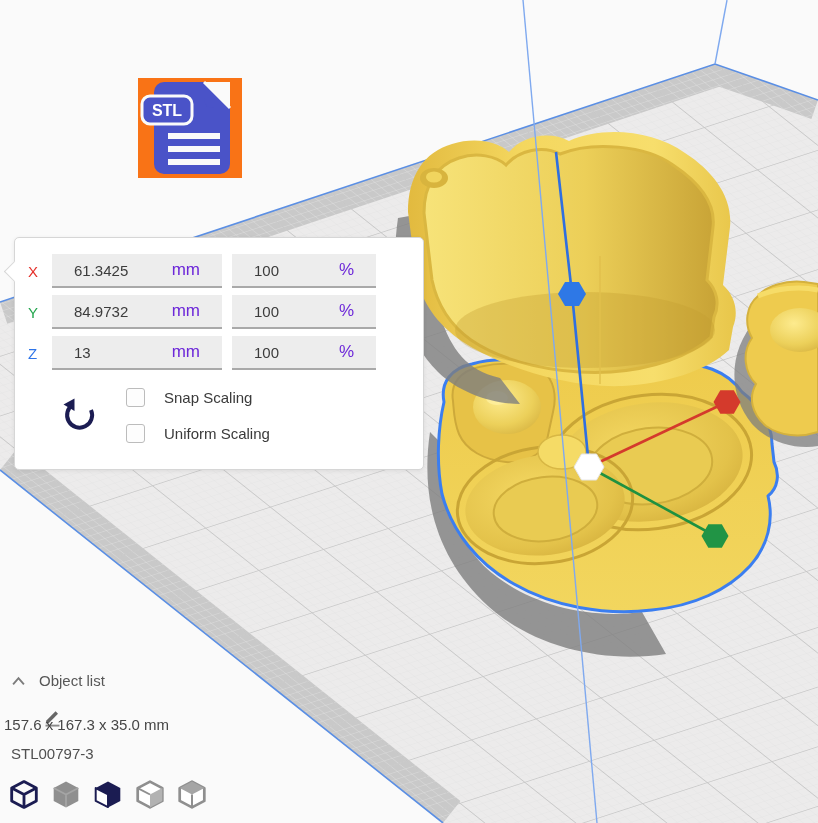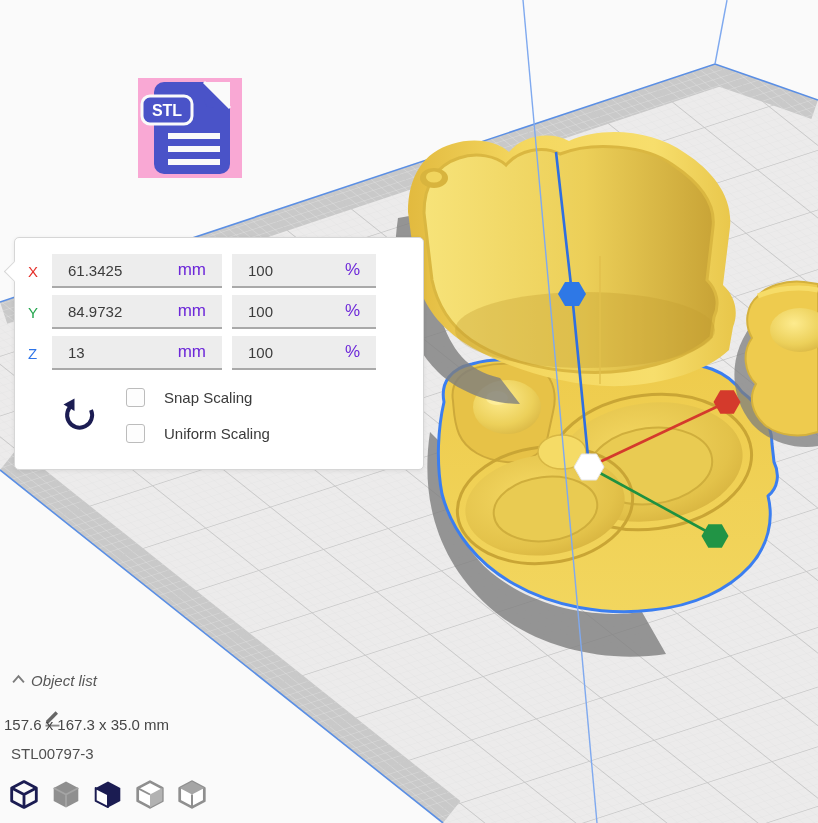--- a/index.html
+++ b/index.html
@@ -5,47 +5,47 @@
   html,body{margin:0;padding:0;}
   body{
     width:818px;height:823px;position:relative;overflow:hidden;
     background:#fafafa;
     font-family:"Liberation Sans",sans-serif;
   }
   svg text{font-family:"Liberation Sans",sans-serif;}
   #scene{position:absolute;left:0;top:0;}
 
   
-  .stl-tile{position:absolute;left:138px;top:78px;width:104px;height:100px;background:#f9a8d4;}
+  .stl-tile{position:absolute;left:138px;top:78px;width:104px;height:100px;background:#f97316;}
 
   
   .scale-panel{position:absolute;left:14px;top:237px;width:408px;height:231px;background:#ffffff;
     border:1px solid #d6d6d6;border-radius:5px;box-shadow:0 1px 4px rgba(0,0,0,0.07);z-index:5;}
   .panel-arrow{position:absolute;left:-8px;top:26px;width:14px;height:14px;background:#ffffff;
     border-left:1px solid #d6d6d6;border-bottom:1px solid #d6d6d6;transform:rotate(45deg);}
   .srow{position:absolute;left:10px;display:flex;align-items:center;height:36px;width:388px;}
   .srow.r0{top:15px}.srow.r1{top:56px}.srow.r2{top:97px}
   .axis{width:24px;font-size:15px;padding-left:3px}
   .axis.ax{color:#e5312b}.axis.ay{color:#24a64e}.axis.az{color:#2d74e9}
   .field{display:flex;align-items:center;background:#ededed;border-bottom:2px solid #a9a9a9;height:34px;
-    padding:0 16px;box-sizing:border-box;}
+    padding:0 22px;box-sizing:border-box;}
   .field.mm{width:170px}
   .field.pct{width:144px;margin-left:10px}
   .field input{border:none;background:transparent;outline:none;font-size:15px;
     font-family:"Liberation Sans",sans-serif;color:#3c3c3c;width:100%;padding:0;}
   .unit{color:#6d28d9;font-size:17px;margin-left:16px;white-space:nowrap;}
   .reset-btn{position:absolute;left:44px;top:158px;width:40px;height:42px;border:none;background:none;padding:0;cursor:pointer;}
   .check{position:absolute;left:111px;display:flex;align-items:center;gap:19px;font-size:15px;color:#3a3a3a;}
   .check.c0{top:150px}.check.c1{top:186px}
   .check input{appearance:none;-webkit-appearance:none;width:19px;height:19px;border:1.5px solid #bcbcbc;
     border-radius:3px;background:#fdfdfd;margin:0;}
 
   
-  .obj-header{position:absolute;left:10px;top:672px;display:flex;gap:4px;
-    color:#575757;font-size:15px;z-index:4;cursor:pointer;font-style:italic;}
+  .obj-header{position:absolute;left:10px;top:672px;display:flex;align-items:center;gap:12px;
+    color:#575757;font-size:15px;z-index:4;cursor:pointer;}
   .obj-item{position:absolute;left:11px;top:706px;display:flex;align-items:center;gap:18px;
     color:#4f4f4f;font-size:15px;z-index:4;flex-direction:column;}
   .obj-dims{position:absolute;left:4px;top:716px;color:#464646;font-size:15px;z-index:4;}
   .view-icons{position:absolute;left:8px;top:778px;display:flex;gap:10px;z-index:4;}
   .view-icons .vbtn{border:none;background:none;padding:0;width:32px;height:33px;cursor:pointer;}
   .view-icons svg{width:32px;height:33px;display:block;}
 </style>
 </head>
 <body>
 

